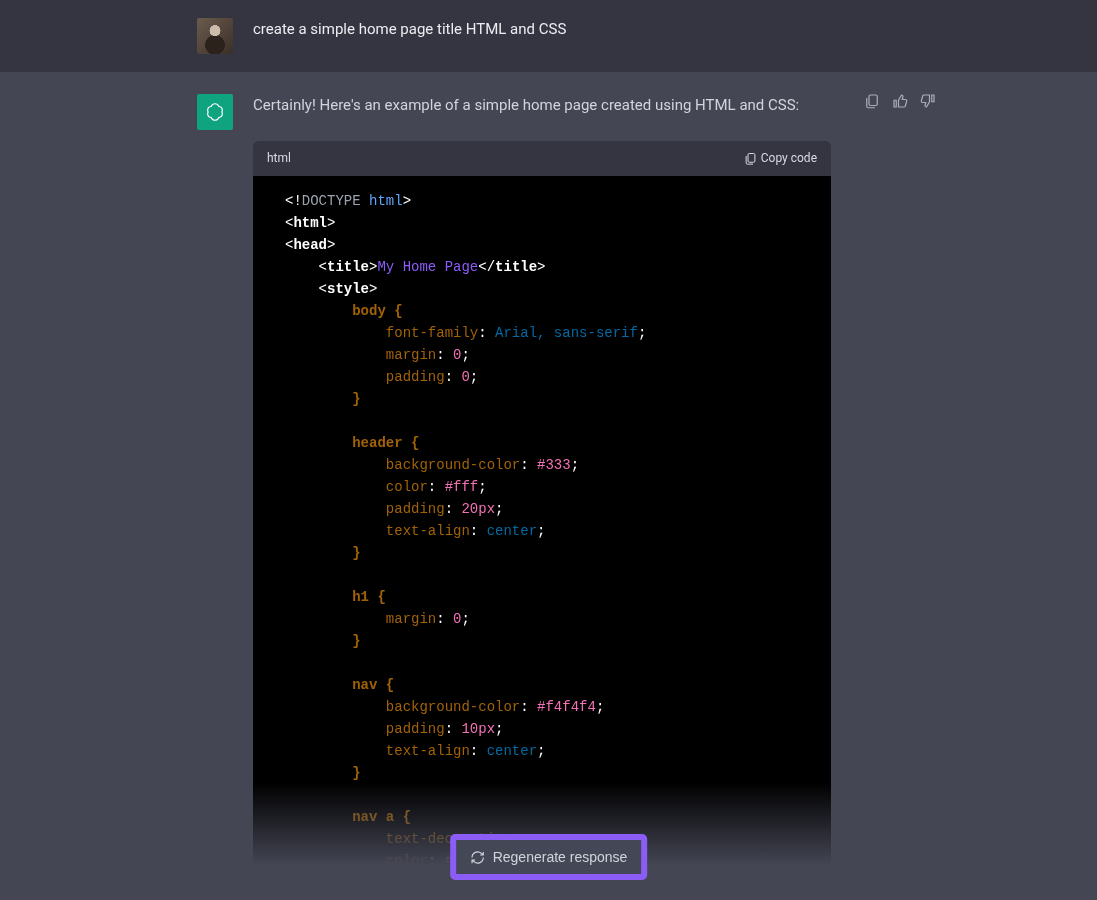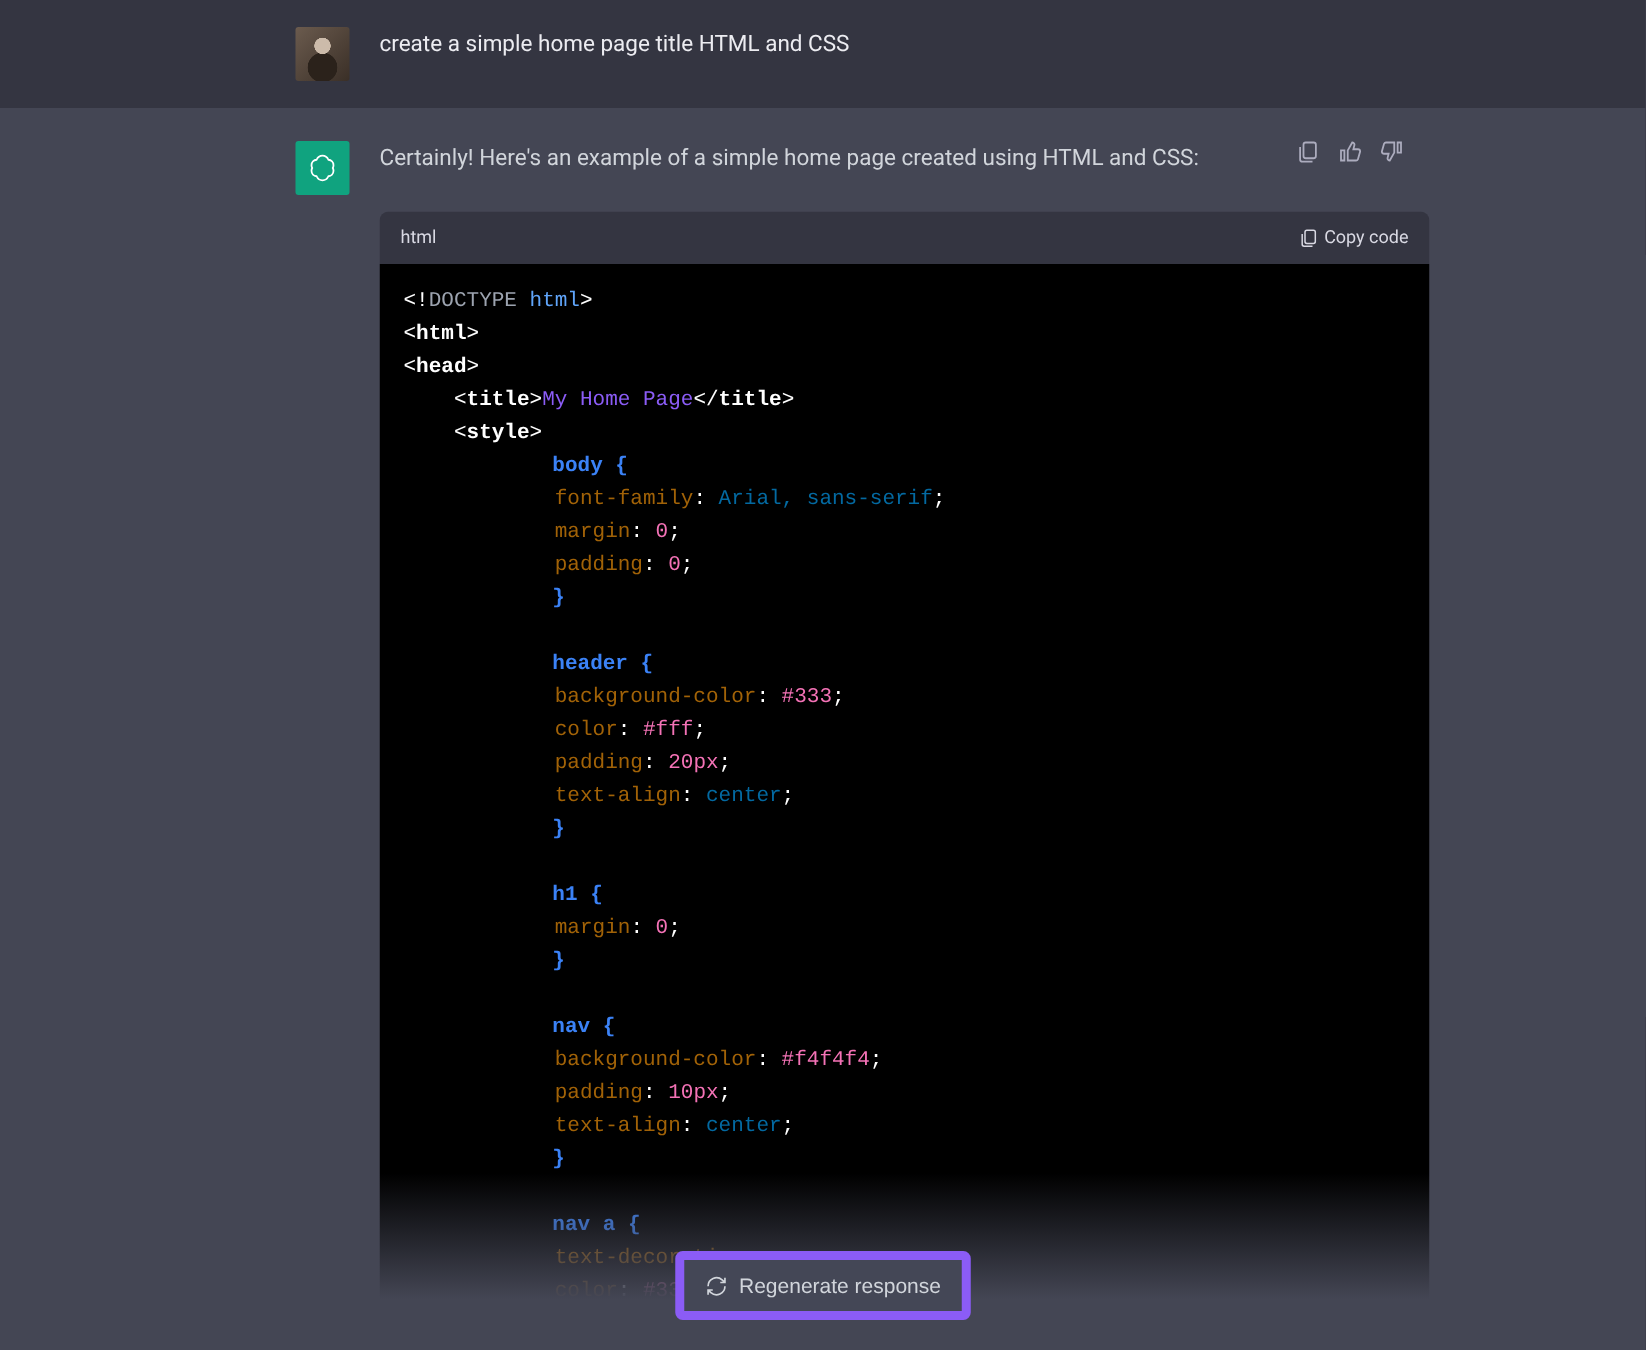--- a/index.html
+++ b/index.html
@@ -75,56 +75,56 @@
     height: 18px;
     stroke: #acacbe;
     fill: none;
     stroke-width: 1.6;
     cursor: pointer;
   }
   .code-block {
     margin-top: 24px;
     border-radius: 6px;
     overflow: hidden;
-    width: 700px;
+    width: 578px;
   }
   .code-header {
     background: #343541;
     display: flex;
     justify-content: space-between;
     align-items: center;
     padding: 8px 14px;
     font-size: 12px;
     color: #d9d9e3;
   }
   .copy-btn {
     display: flex;
     align-items: center;
     gap: 3px;
     cursor: pointer;
     color: #d9d9e3;
   }
   .copy-btn svg { width: 15px; height: 15px; stroke:#d9d9e3; fill:none; stroke-width:1.6;}
   .code-body {
     background: #000000;
-    padding: 14px 16px 200px;
+    padding: 14px 32px 200px;
     font-family: "SFMono-Regular", Consolas, "Liberation Mono", Menlo, monospace;
     font-size: 14px;
     line-height: 22px;
     color: #ffffff;
     white-space: pre;
     height: 700px;
     overflow: hidden;
     position: relative;
   }
   .tok-punct    { color: #ffffff; }
   .tok-doctype  { color: #9ca3af; }
   .tok-dtkw     { color: #60a5fa; }
   .tok-tag      { color: #ffffff; font-weight: 600;}
-  .tok-selector { color: #3b82f6; font-weight: 600; margin-left: 32px;}
+  .tok-selector { color: #a16207; font-weight: 600;}
   .tok-prop     { color: #a16207; }
   .tok-val      { color: #0369a1; }
   .tok-num      { color: #f472b6; }
   .tok-hex      { color: #f472b6; }
   .tok-str      { color: #8b5cf6; }
   .line { display: block; min-height: 22px;}
 
   
   .fade {
     position: absolute;

